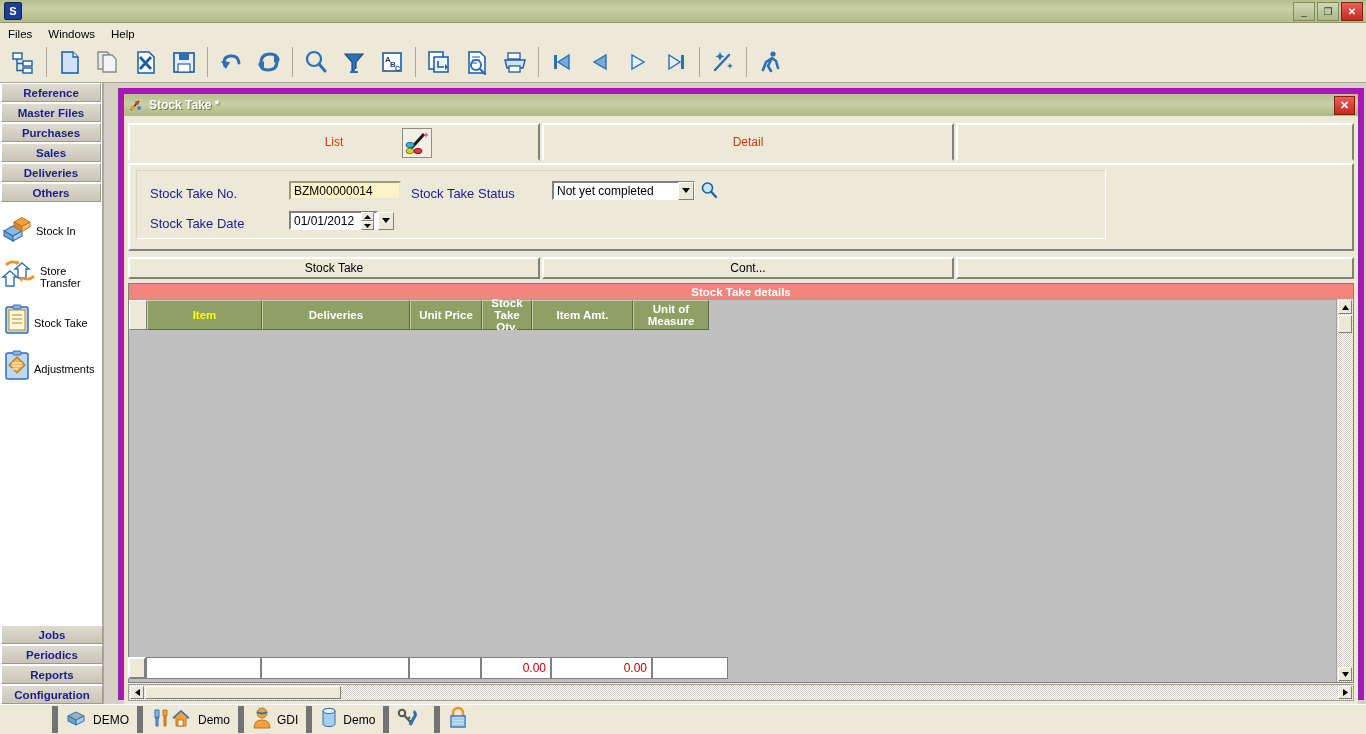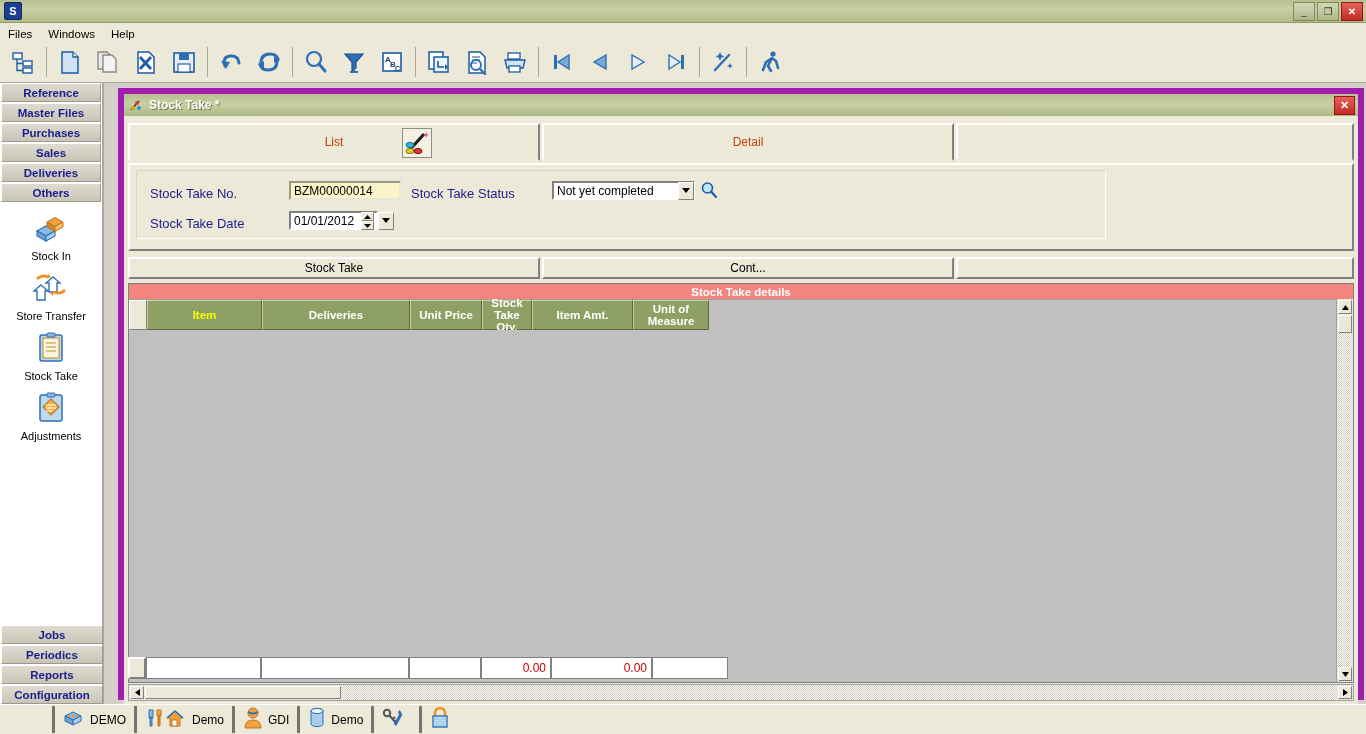--- a/index.html
+++ b/index.html
@@ -66,21 +66,21 @@
   }
   .sb-band{
     height:17px;margin:0 1px 1px 1px;
     background:linear-gradient(180deg,#dedbd0,#c9c5b6);
     border:1px solid #fff;border-right-color:#9c9a8e;border-bottom-color:#9c9a8e;
     display:flex;align-items:center;justify-content:center;
     font-weight:bold;font-size:11.5px;color:#1c1c8c;
   }
   .sb-icons{padding-top:8px;background:#fff;}
   .sb-item{
-    display:flex;flex-direction:column;align-items:center;
+    display:flex;align-items:center;
     margin-bottom:9px;
   }
   .sb-item .lbl{font-size:11px;color:#000;margin-top:2px;}
   .sb-bottom{position:absolute;left:0;bottom:0;width:104px;}
 
   
   .mainarea{
     position:absolute;left:104px;top:83px;width:1262px;height:622px;
     background:#d4d0c8;
   }
@@ -236,21 +236,21 @@
   .hthumb{position:absolute;left:16px;top:1px;width:196px;height:13px;border:1px solid;border-color:#ffffff #808080 #808080 #ffffff;background:#ece9d8;box-sizing:border-box;}
 
   
   .taskbar{
     position:absolute;left:0;bottom:0;width:1366px;height:29px;
     background:#ece9d8;border-top:1px solid #fff;
     display:flex;align-items:center;
   }
   .tk{
     height:27px;display:flex;align-items:center;gap:5px;
-    padding:0 8px;border-left:3px solid #737373;
+    padding:0 8px;border-left:6px solid #737373;
     font-size:12px;color:#000;
   }
   .tk:first-child{border-left:none;}
 </style>
 </head>
 <body>
 
 <div class="app">
 
   <div class="titlebar">

